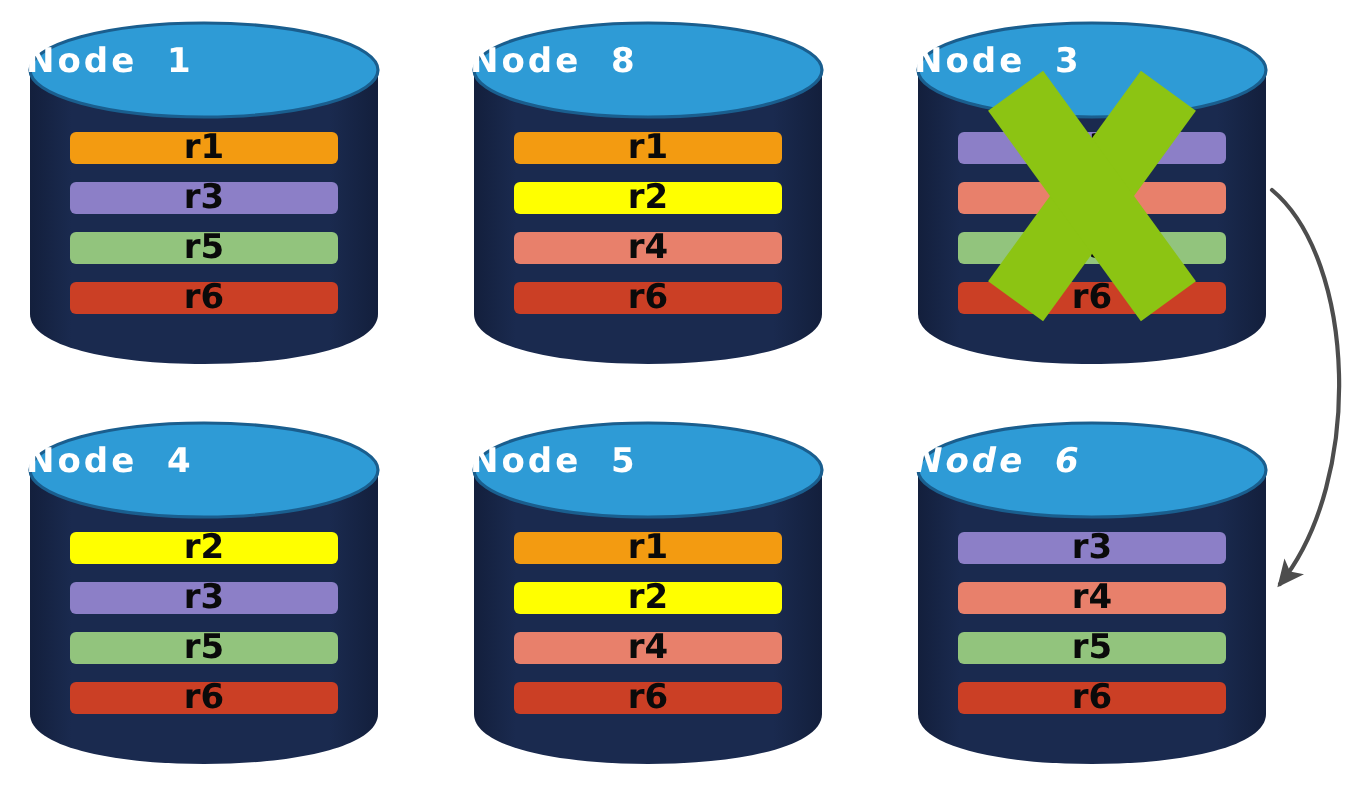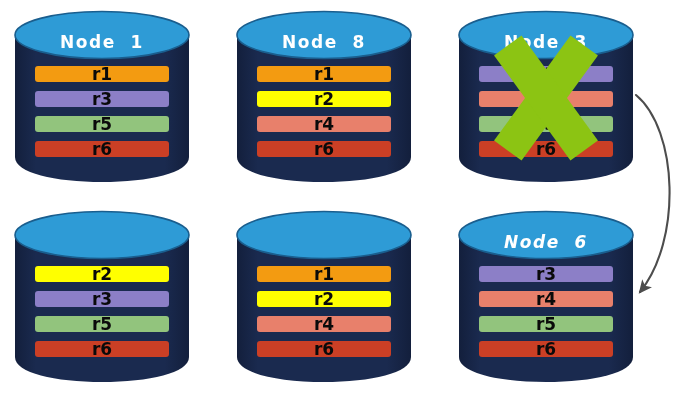--- a/index.html
+++ b/index.html
@@ -26,23 +26,23 @@
   .node-svg {
     position: absolute;
     left: 0;
     top: 0;
     width: 178px;
     height: 175px;
   }
   .node-title {
     position: absolute;
     left: 0;
-    top: 24px;
-    width: 178px;
-    text-align: center;
+    top: 13px;
+    width: 178px;
+    text-align: left;
     color: #ffffff;
     font-family: "DejaVu Sans", sans-serif;
     font-weight: bold;
     font-size: 17px;
     letter-spacing: 1.5px;
     white-space: pre;
     pointer-events: none;
   }
   .replica-stack {
     position: absolute;
@@ -162,40 +162,42 @@
             <linearGradient id="bodygrad3" x1="0" y1="0" x2="1" y2="0">
               <stop offset="0%" stop-color="#131f3c"></stop>
               <stop offset="12%" stop-color="#1a2a4f"></stop>
               <stop offset="86%" stop-color="#1a2a4f"></stop>
               <stop offset="100%" stop-color="#131f3c"></stop>
             </linearGradient>
           </defs>
           <path d="M 2 26 L 2 149 C 2 165, 42 174, 89 174 C 136 174, 176 165, 176 149 L 176 26 Z" fill="url(#bodygrad3)"></path>
           <ellipse cx="89" cy="27" rx="87" ry="23.5" fill="#2e9bd6" stroke="#1a5e8e" stroke-width="1.6"></ellipse>
         </svg>
+        <div class="node-title" style="color: rgb(255, 255, 255);">Node  4</div>
         <div class="replica-stack">
           <div class="replica" style="background: rgb(255, 255, 0); color: rgb(10, 10, 10);">r2</div>
           <div class="replica" style="background: rgb(140, 127, 199); color: rgb(10, 10, 10);">r3</div>
           <div class="replica" style="background: rgb(146, 196, 125); color: rgb(10, 10, 10);">r5</div>
           <div class="replica" style="background: rgb(203, 63, 37); color: rgb(10, 10, 10);">r6</div>
         </div>
       </div>
       <div class="node" style="left: 235px; top: 208px;">
         <svg class="node-svg" viewBox="0 0 178 175">
           <defs>
             <linearGradient id="bodygrad4" x1="0" y1="0" x2="1" y2="0">
               <stop offset="0%" stop-color="#131f3c"></stop>
               <stop offset="12%" stop-color="#1a2a4f"></stop>
               <stop offset="86%" stop-color="#1a2a4f"></stop>
               <stop offset="100%" stop-color="#131f3c"></stop>
             </linearGradient>
           </defs>
           <path d="M 2 26 L 2 149 C 2 165, 42 174, 89 174 C 136 174, 176 165, 176 149 L 176 26 Z" fill="url(#bodygrad4)"></path>
           <ellipse cx="89" cy="27" rx="87" ry="23.5" fill="#2e9bd6" stroke="#1a5e8e" stroke-width="1.6"></ellipse>
         </svg>
+        <div class="node-title" style="color: rgb(255, 255, 255);">Node  5</div>
         <div class="replica-stack">
           <div class="replica" style="background: rgb(243, 155, 17); color: rgb(10, 10, 10);">r1</div>
           <div class="replica" style="background: rgb(255, 255, 0); color: rgb(10, 10, 10);">r2</div>
           <div class="replica" style="background: rgb(232, 128, 107); color: rgb(10, 10, 10);">r4</div>
           <div class="replica" style="background: rgb(203, 63, 37); color: rgb(10, 10, 10);">r6</div>
         </div>
       </div>
       <div class="node" style="left: 457px; top: 208px;">
         <svg class="node-svg" viewBox="0 0 178 175">
           <defs>

